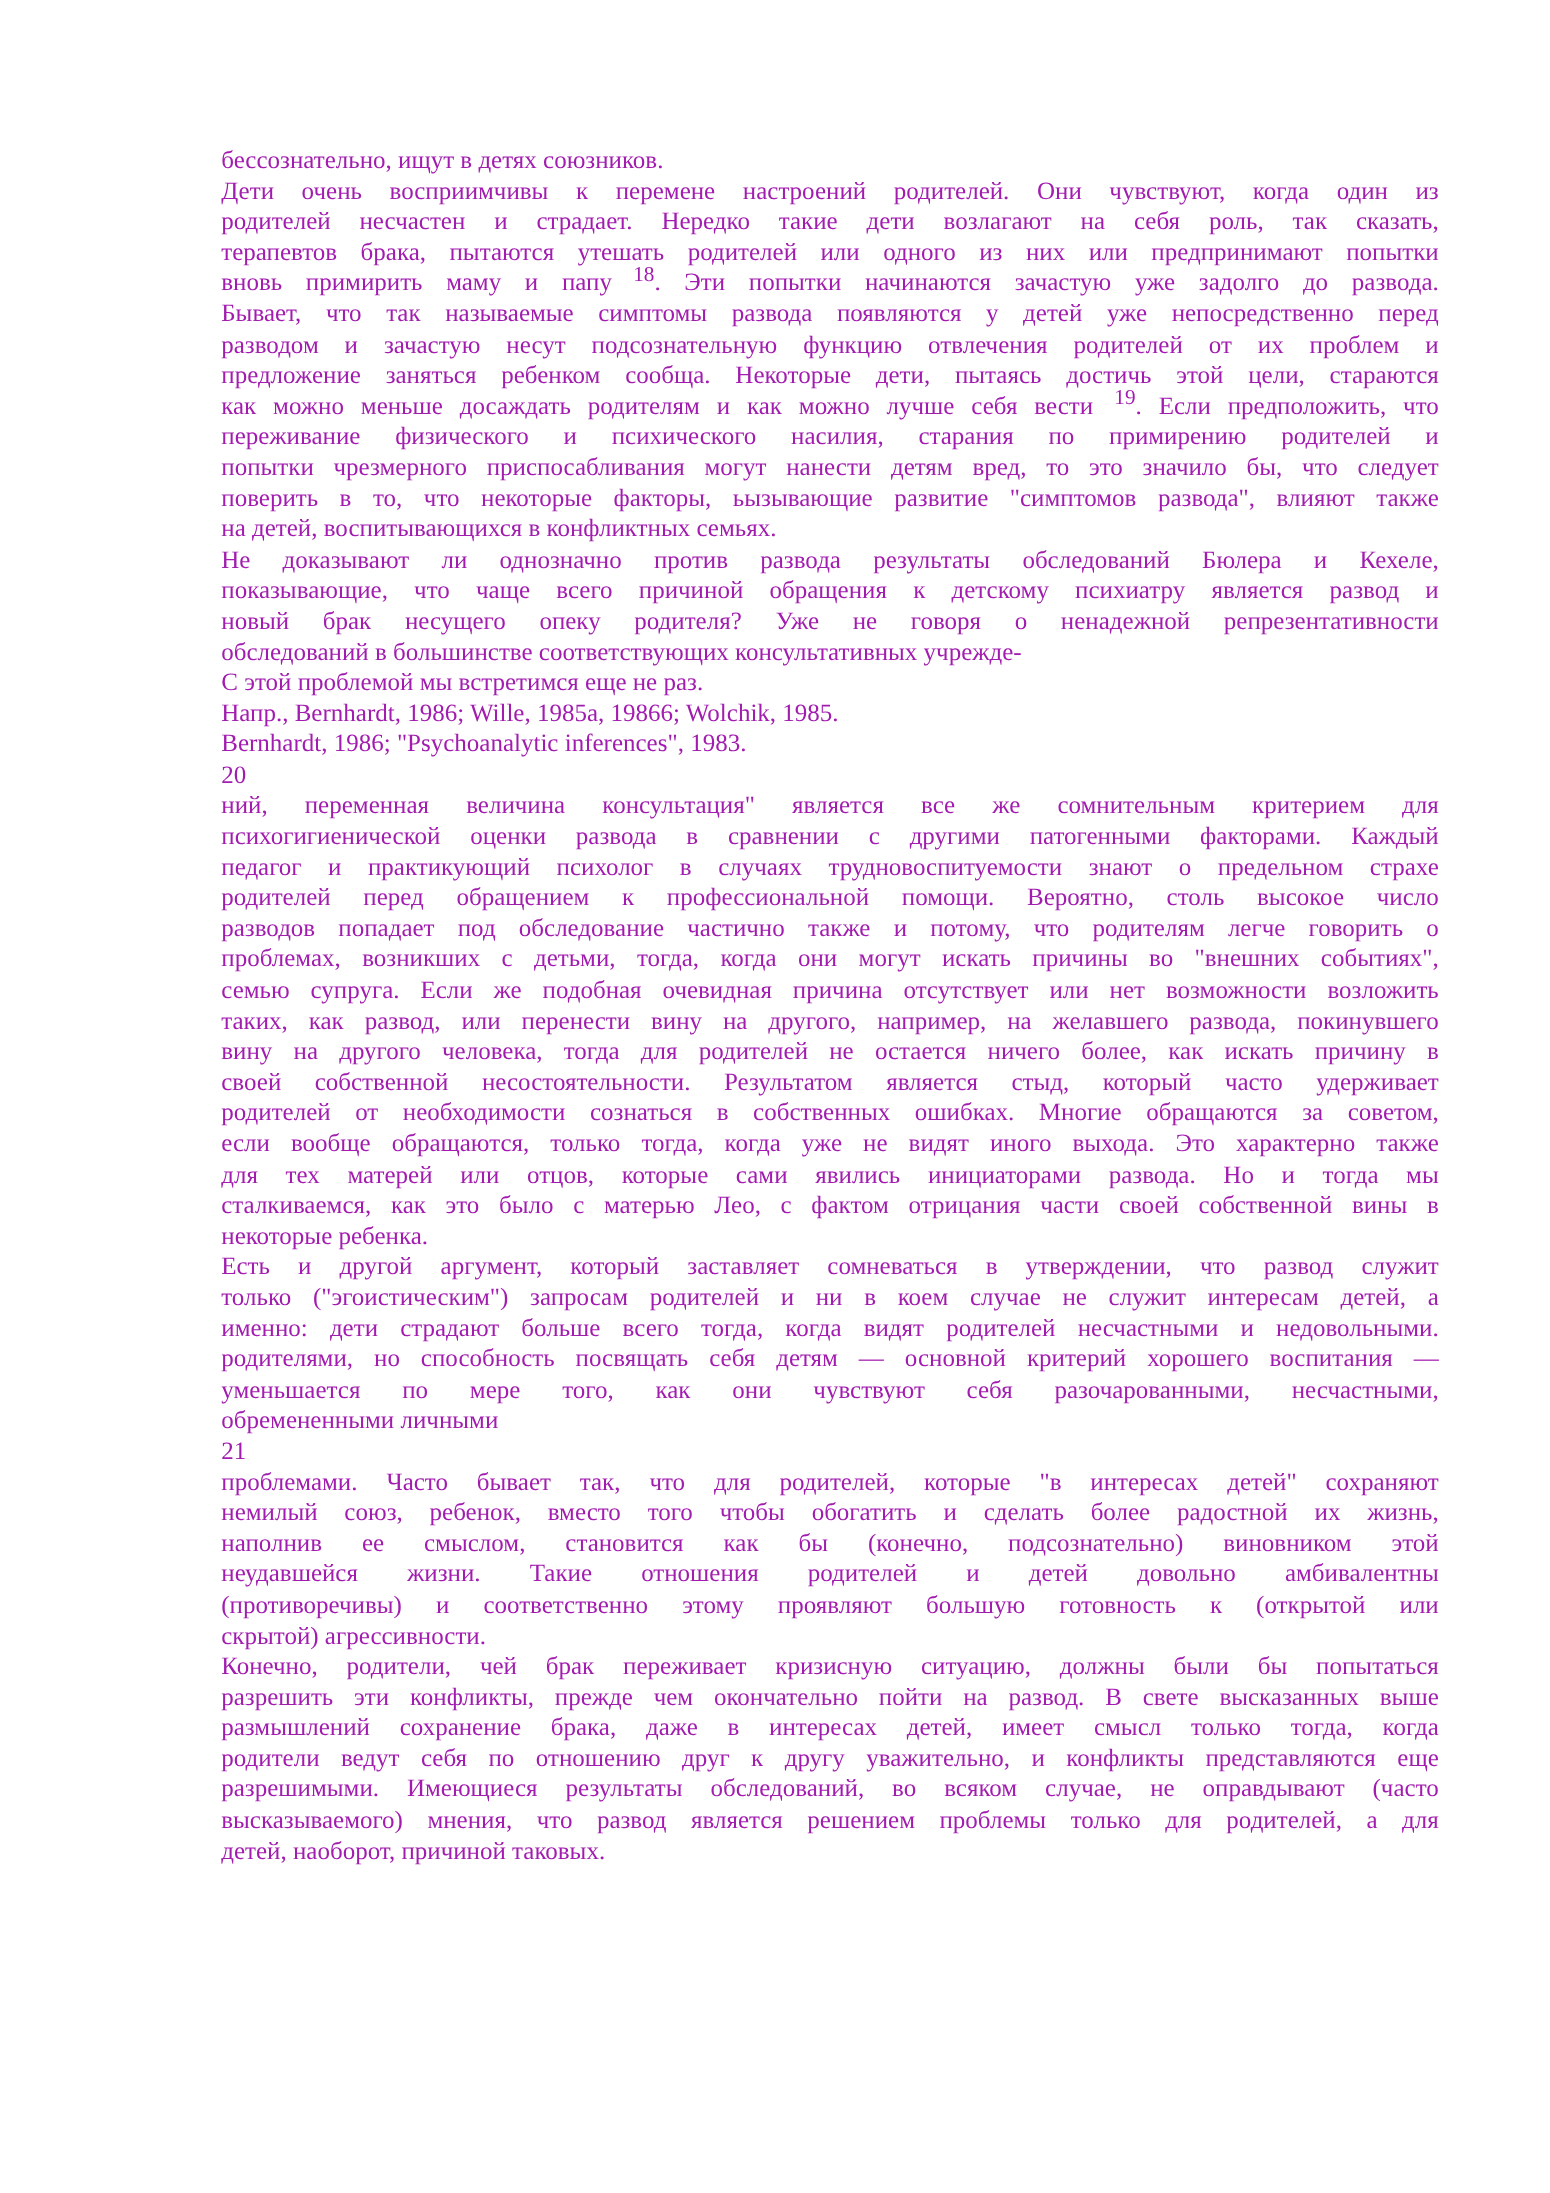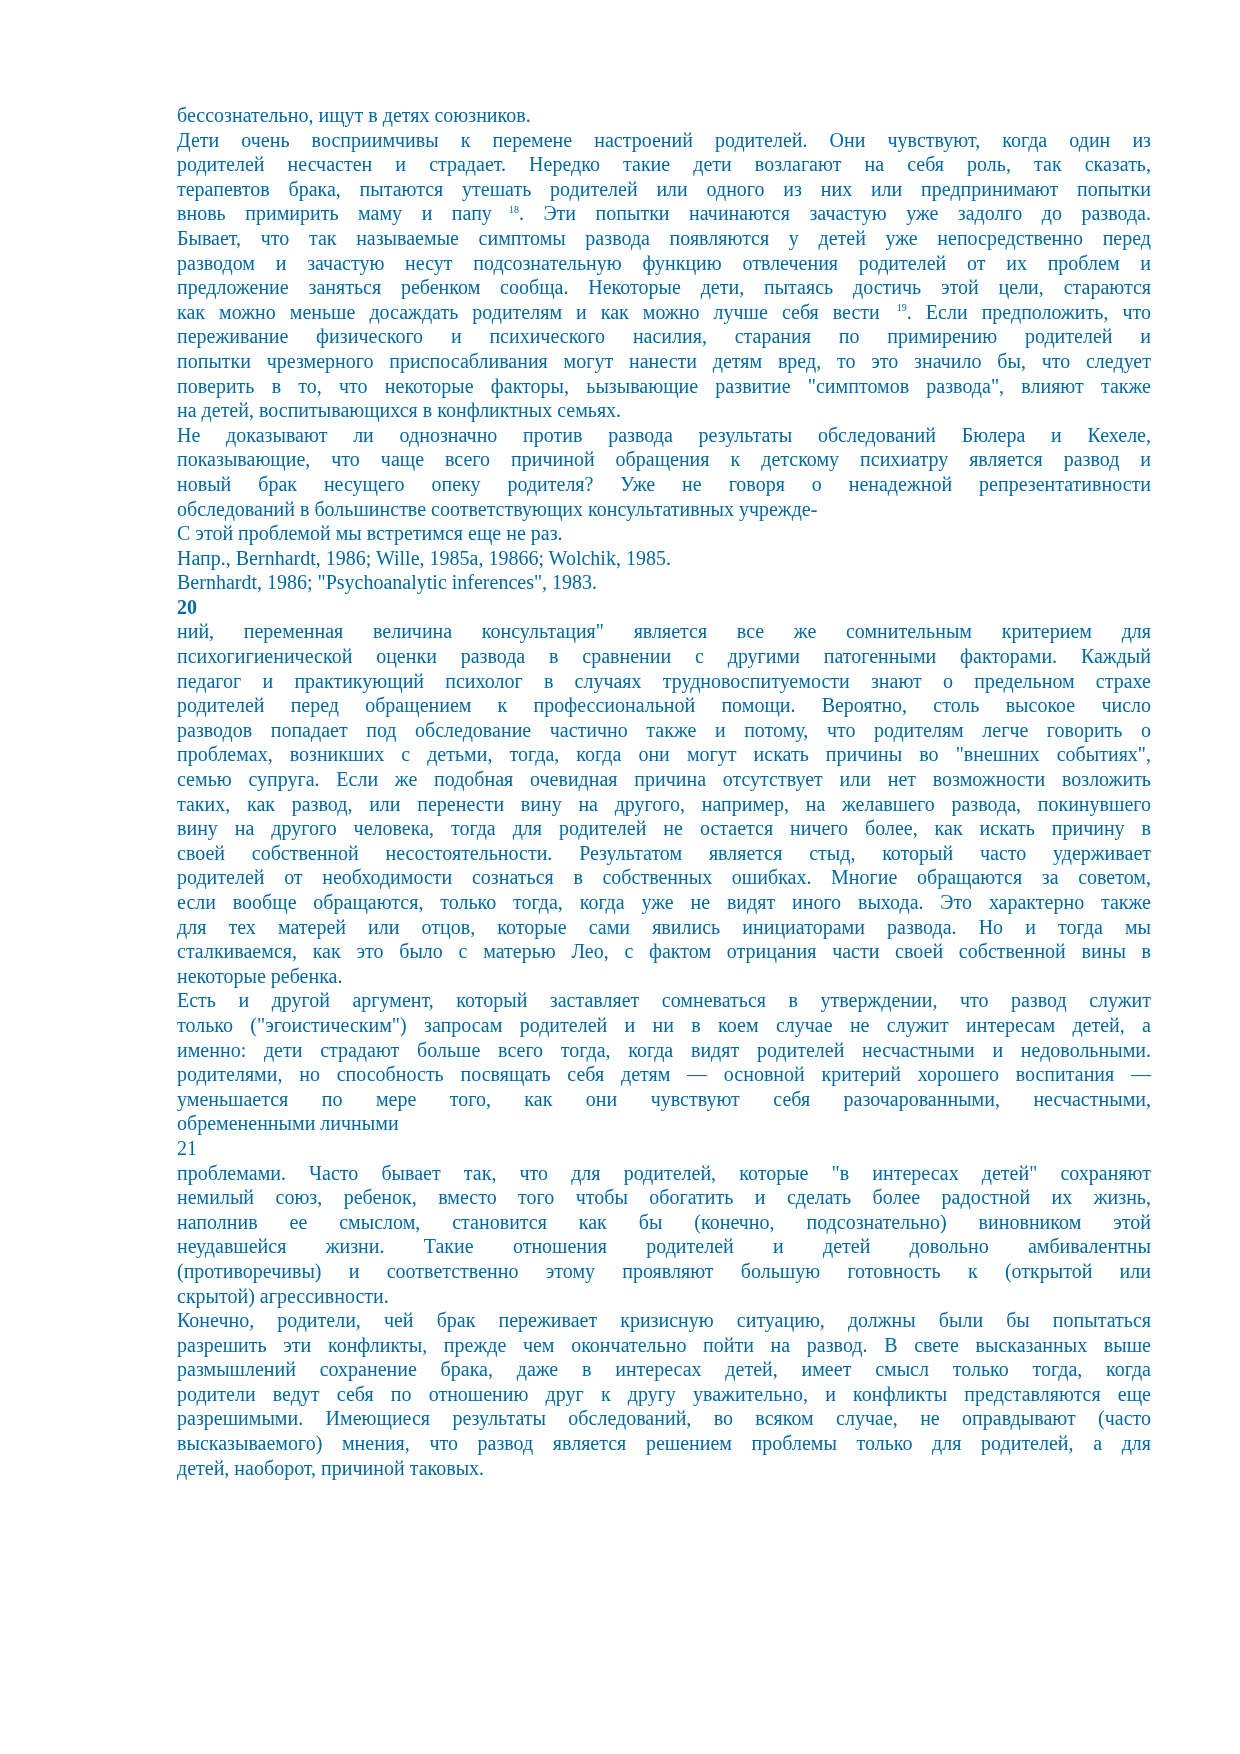--- a/index.html
+++ b/index.html
@@ -1,30 +1,30 @@
 <!DOCTYPE html>
 <html><head>
   <meta charset="utf-8">
   <style>
     html, body { margin: 0; padding: 0; background: #ffffff; }
     body { width: 1240px; height: 1754px; position: relative; overflow: hidden; }
     .page {
       position: absolute;
       left: 177px;
-      top: 103px;
+      top: 116px;
       width: 974px;
       font-family: "Liberation Serif", serif;
       font-size: 20px;
       line-height: 24.6px;
-      color: #0369a1;
+      color: #a21caf;
     }
     .line { display: block; white-space: nowrap; height: 24.6px; }
     .just { text-align: justify; text-align-last: justify; white-space: normal; }
-    .pnum-bold { font-weight: bold; }
-    sup { font-size: 10px; line-height: 0; vertical-align: super; margin-left: 17px; }
+    .pnum-bold { font-weight: normal; }
+    sup { font-size: 17px; line-height: 0; vertical-align: super; margin-left: 17px; }
   </style>
 </head>
 <body>
 
 <div class="page" id="page">
     <div class="line">бессознательно, ищут в детях союзников.</div>
     <div class="line just">Дети очень восприимчивы к перемене настроений родителей. Они чувствуют, когда один из</div>
     <div class="line just">родителей несчастен и страдает. Нередко такие дети возлагают на себя роль, так сказать,</div>
     <div class="line just">терапевтов брака, пытаются утешать родителей или одного из них или предпринимают попытки</div>
     <div class="line just"><span>вновь примирить маму и папу</span><sup>18</sup><span>. Эти попытки начинаются зачастую уже задолго до развода.</span></div>

